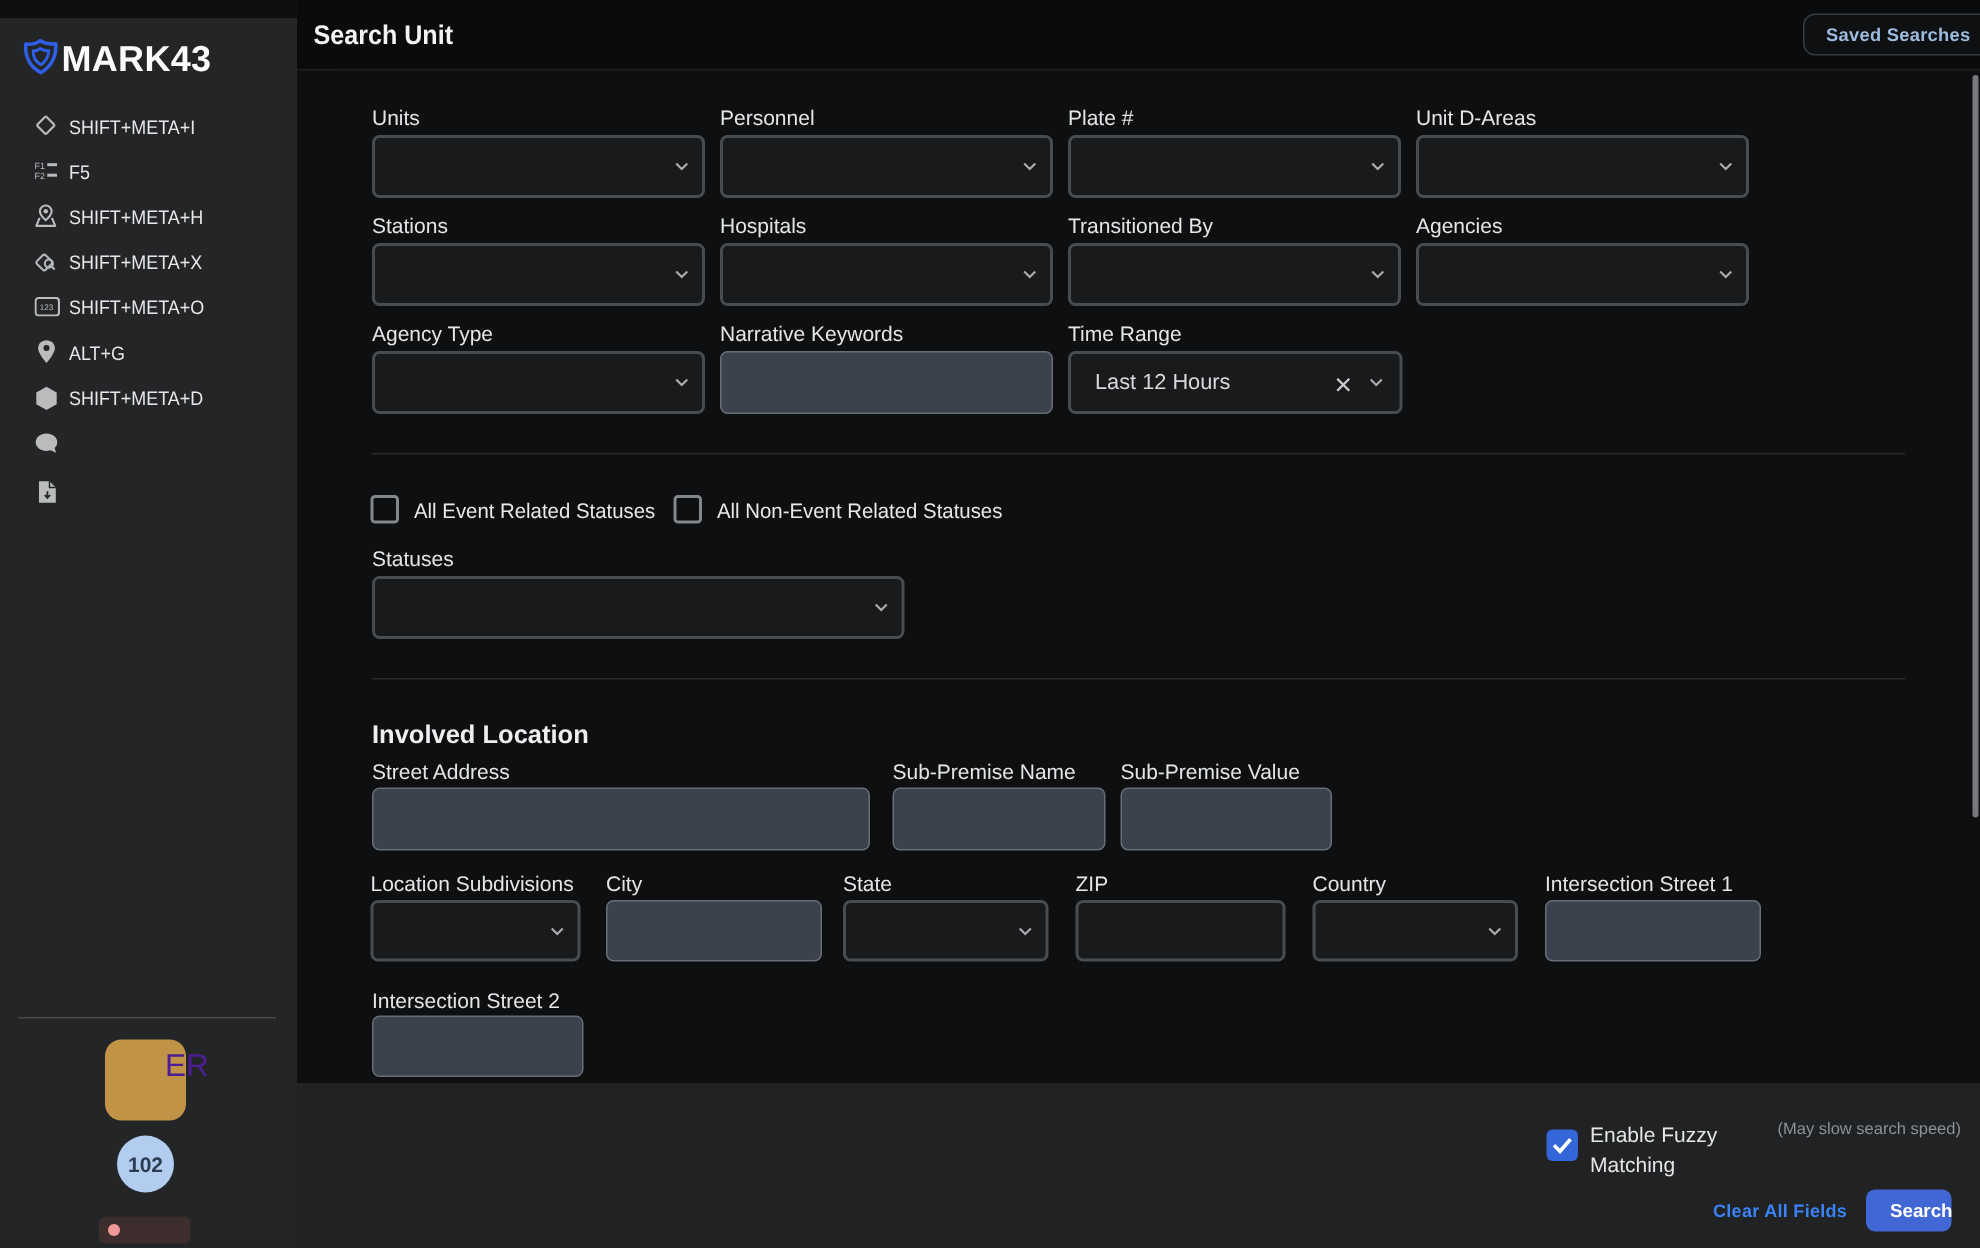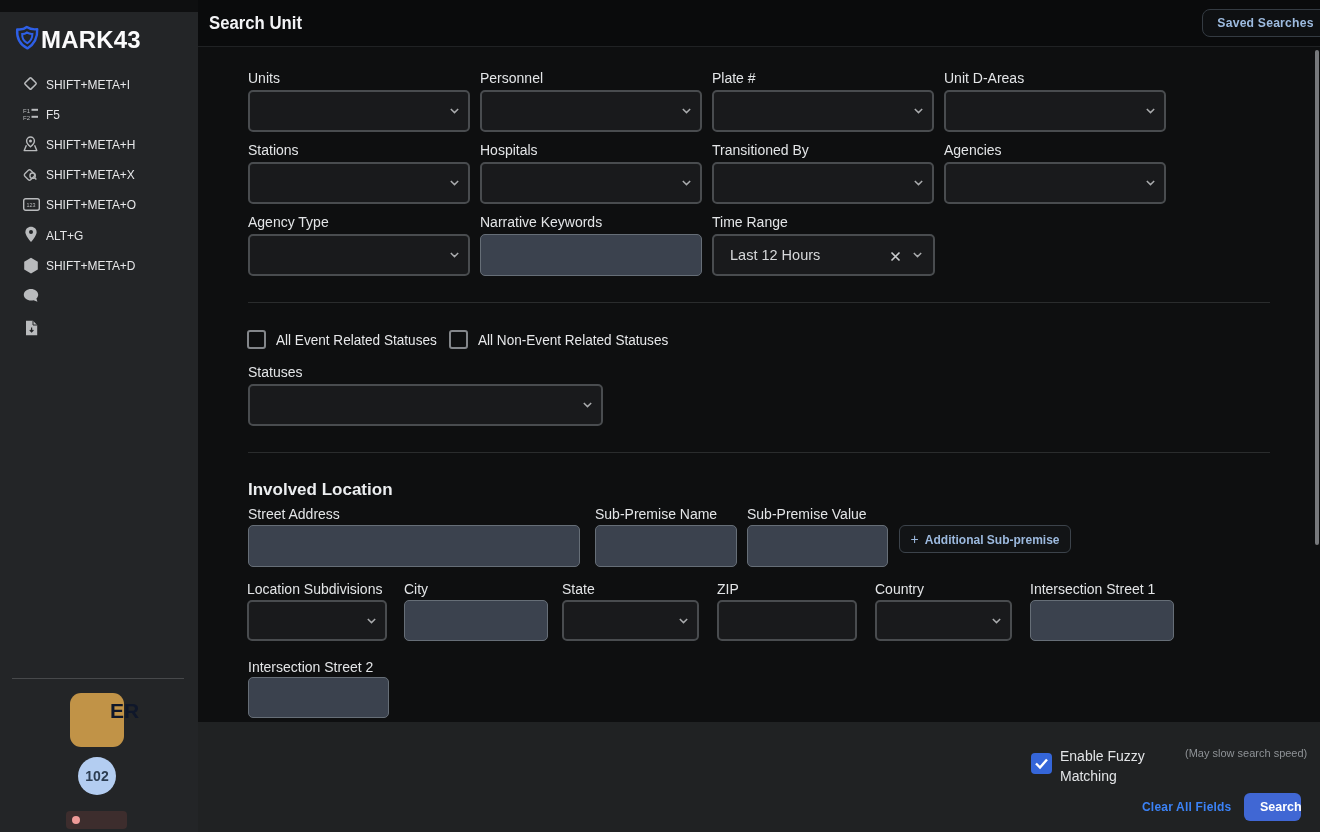--- a/index.html
+++ b/index.html
@@ -83,21 +83,21 @@
     </svg>
 
     <svg class="abs" style="left:25px;top:308px" width="13" height="16" viewBox="0 0 13 16">
       <path d="M1 0.8 L8 0.8 L12.2 5 L12.2 15.2 L1 15.2 Z" fill="#b9bbbd"></path>
       <path d="M8 0.8 L8 5 L12.2 5" fill="none" stroke="#232527" stroke-width="1"></path>
       <path d="M6.6 7.5 L6.6 11.5 M4.8 10 L6.6 11.9 L8.4 10" stroke="#232527" stroke-width="1.2" fill="none"></path>
     </svg>
 
     <div class="abs" style="left:12px;top:666px;width:172px;height:1px;background:#47494b"></div>
     <div class="abs" style="left:70px;top:681px;width:54px;height:54px;background:#c19347;border-radius:11px;text-align:center;">
-      <div style="font-size:21px;font-weight:bold;color:#0f172a;line-height:24px;margin-top:6px;padding-left:40px;">ER</div>
+      <div style="font-size:21px;font-weight:normal;color:#4c1d95;line-height:24px;margin-top:6px;padding-left:40px;">ER</div>
       <div style="font-size:15px;color:#f6efdf;line-height:17px;margin-top:35px;">4m</div>
     </div>
     <div class="abs" style="left:78px;top:745px;width:38px;height:38px;border-radius:50%;background:#b3cdf1;text-align:center;line-height:38px;font-size:14px;font-weight:bold;color:#2c3d52;">102</div>
     <div class="abs" style="left:66px;top:799px;width:61px;height:18px;border-radius:4px;background:#3d2d2d;">
       <div class="abs" style="left:6px;top:5px;width:8px;height:8px;border-radius:50%;background:#ef9a98;"></div>
       <div class="abs" style="left:18px;top:4px;font-size:9.5px;font-weight:bold;color:#efa3a1;letter-spacing:.4px;margin-top:20px;">OFFLINE</div>
     </div>
   </div>
 
   <div class="abs" id="header">
@@ -193,21 +193,20 @@
 
     <div class="divider" style="left:50px;top:405px;width:1022px"></div>
 
     <div class="abs" style="left:50px;top:433px;font-size:17px;font-weight:bold;color:#eceef0;">Involved Location</div>
     <div class="label" style="left:50px;top:459px">Street Address</div>
     <div class="label" style="left:397px;top:459px">Sub-Premise Name</div>
     <div class="label" style="left:549px;top:459px">Sub-Premise Value</div>
     <div class="slate" style="left:50px;top:478px;width:332px"></div>
     <div class="slate" style="left:397px;top:478px;width:142px"></div>
     <div class="slate" style="left:549px;top:478px;width:141px"></div>
-    <div class="abs" style="left:701px;top:478px;width:172px;height:28px;border:1px solid #3c434b;border-radius:6px;background:#121416;line-height:26px;text-align:center;font-size:12px;font-weight:bold;color:#9cb9de;"><span style="font-size:14px;font-weight:normal;">+</span>&nbsp; Additional Sub-premise</div>
 
     <div class="label" style="left:49px;top:534px">Location Subdivisions</div>
     <div class="label" style="left:206px;top:534px">City</div>
     <div class="label" style="left:364px;top:534px">State</div>
     <div class="label" style="left:519px;top:534px">ZIP</div>
     <div class="label" style="left:677px;top:534px">Country</div>
     <div class="label" style="left:832px;top:534px">Intersection Street 1</div>
     <div class="dsel" style="left:49px;top:553px;width:140px;height:41px">
         <svg class="chev" viewBox="0 0 11 7">
           <path d="M1 1 L5.5 5.5 L10 1" fill="none" stroke="#a9abad" stroke-width="1.8"></path>

